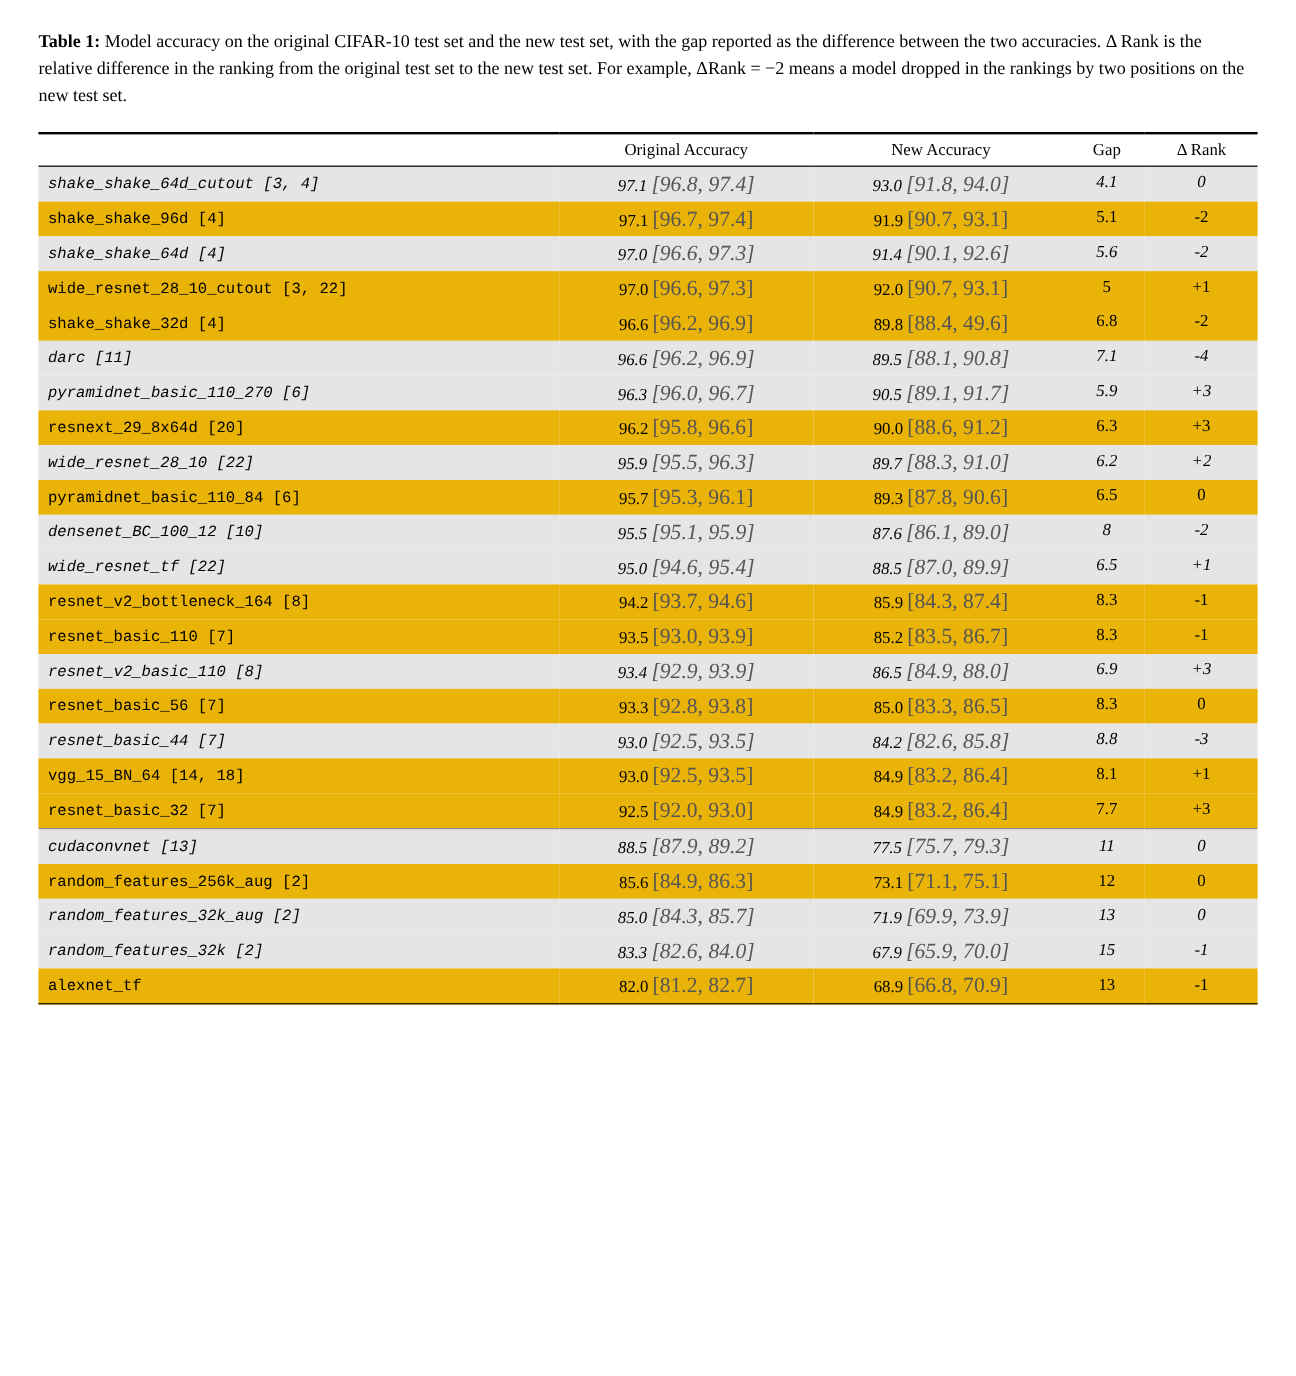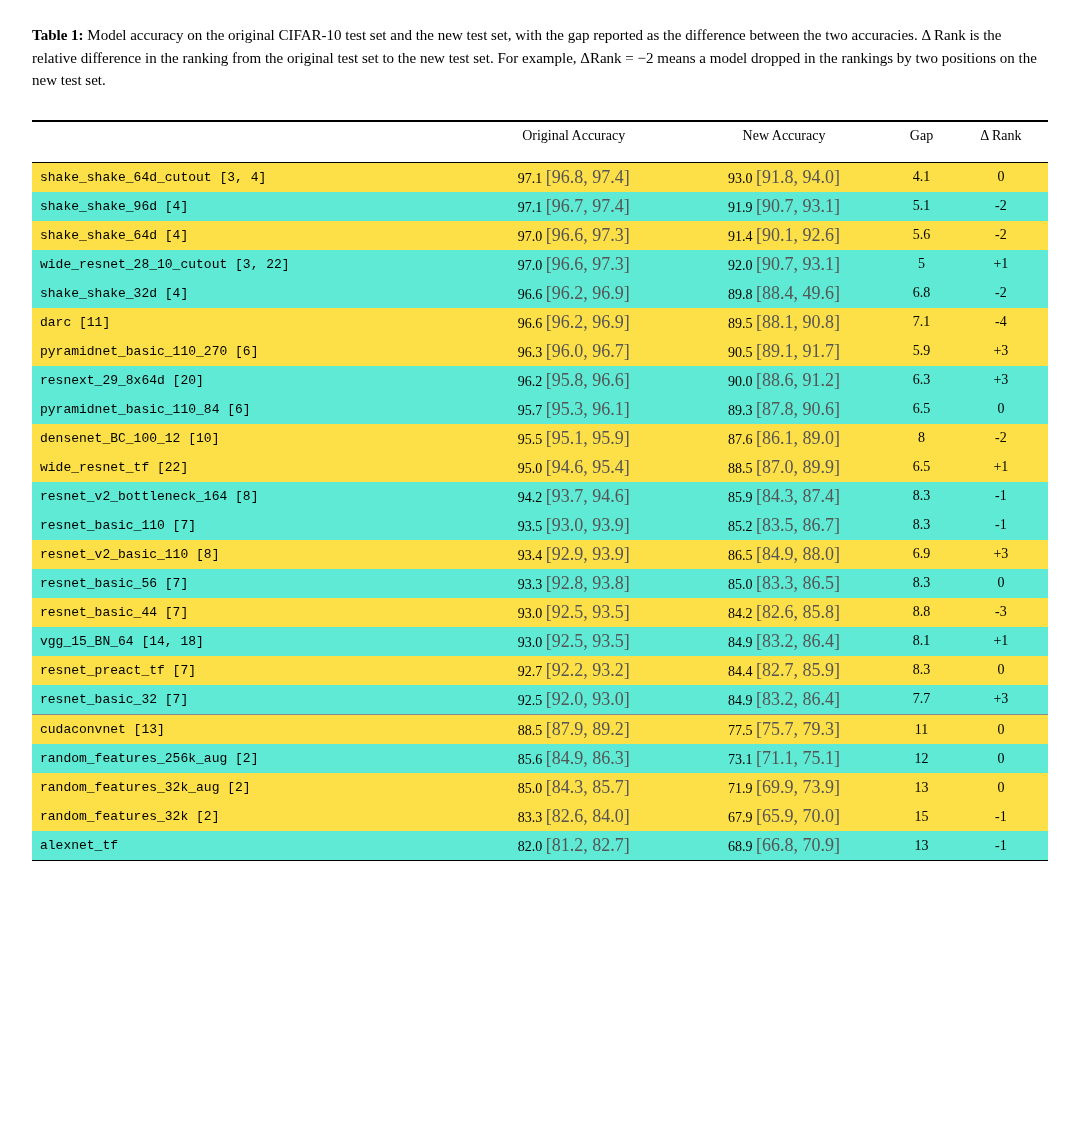--- a/index.html
+++ b/index.html
@@ -8,58 +8,59 @@
       font-family: 'Times New Roman', Times, serif;
       font-size: 15px;
       color: #000;
       padding: 24px 32px;
       width: 1080px;
       min-height: 1147px;
     }
     .caption {
       font-size: 15px;
       line-height: 1.5;
-      margin-bottom: 28px;
+      margin-bottom: 18px;
     }
     .caption .table-label {
       font-weight: bold;
     }
     table {
       width: 100%;
       border-collapse: collapse;
       font-size: 14px;
     }
     thead tr th {
       font-weight: normal;
       text-align: center;
-      padding: 6px 8px 18px 8px;
+      padding: 6px 8px 4px 8px;
       border-top: 2px solid #000;
       border-bottom: 1px solid #000;
     }
     thead tr th.model-col {
       text-align: left;
     }
     tbody tr td {
       padding: 4px 8px;
       vertical-align: middle;
     }
     tbody tr td.model-name {
       text-align: left;
       font-family: 'Courier New', Courier, monospace;
       font-size: 13px;
       white-space: nowrap;
     }
     tbody tr td.num-col {
       text-align: center;
     }
     tbody tr.shaded {
-      background-color: #fde047;
+      background-color: #e5e5e5;
+      font-style: italic;
     }
     tbody tr.white {
-      background-color: #5eead4;
+      background-color: #eab308;
     }
     .ci {
       font-size: 18px;
       color: #555;
     }
     .divider-row td {
       border-top: 1px solid #888;
       padding: 0;
       height: 1px;
     }
@@ -131,20 +132,27 @@
         <td class="num-col">5.9</td>
         <td class="num-col">+3</td>
       </tr>
       <tr class="white">
         <td class="model-name">resnext_29_8x64d [20]</td>
         <td class="num-col">96.2 <span class="ci">[95.8, 96.6]</span></td>
         <td class="num-col">90.0 <span class="ci">[88.6, 91.2]</span></td>
         <td class="num-col">6.3</td>
         <td class="num-col">+3</td>
       </tr>
+      <tr class="shaded">
+        <td class="model-name">wide_resnet_28_10 [22]</td>
+        <td class="num-col">95.9 <span class="ci">[95.5, 96.3]</span></td>
+        <td class="num-col">89.7 <span class="ci">[88.3, 91.0]</span></td>
+        <td class="num-col">6.2</td>
+        <td class="num-col">+2</td>
+      </tr>
       <tr class="white">
         <td class="model-name">pyramidnet_basic_110_84 [6]</td>
         <td class="num-col">95.7 <span class="ci">[95.3, 96.1]</span></td>
         <td class="num-col">89.3 <span class="ci">[87.8, 90.6]</span></td>
         <td class="num-col">6.5</td>
         <td class="num-col">0</td>
       </tr>
       <tr class="shaded">
         <td class="model-name">densenet_BC_100_12 [10]</td>
         <td class="num-col">95.5 <span class="ci">[95.1, 95.9]</span></td>
@@ -194,27 +202,20 @@
         <td class="num-col">8.8</td>
         <td class="num-col">-3</td>
       </tr>
       <tr class="white">
         <td class="model-name">vgg_15_BN_64 [14, 18]</td>
         <td class="num-col">93.0 <span class="ci">[92.5, 93.5]</span></td>
         <td class="num-col">84.9 <span class="ci">[83.2, 86.4]</span></td>
         <td class="num-col">8.1</td>
         <td class="num-col">+1</td>
       </tr>
-      <tr class="shaded">
-        <td class="model-name">resnet_preact_tf [7]</td>
-        <td class="num-col">92.7 <span class="ci">[92.2, 93.2]</span></td>
-        <td class="num-col">84.4 <span class="ci">[82.7, 85.9]</span></td>
-        <td class="num-col">8.3</td>
-        <td class="num-col">0</td>
-      </tr>
       <tr class="white">
         <td class="model-name">resnet_basic_32 [7]</td>
         <td class="num-col">92.5 <span class="ci">[92.0, 93.0]</span></td>
         <td class="num-col">84.9 <span class="ci">[83.2, 86.4]</span></td>
         <td class="num-col">7.7</td>
         <td class="num-col">+3</td>
       </tr>
       <tr class="divider-row">
         <td colspan="5"></td>
       </tr>

